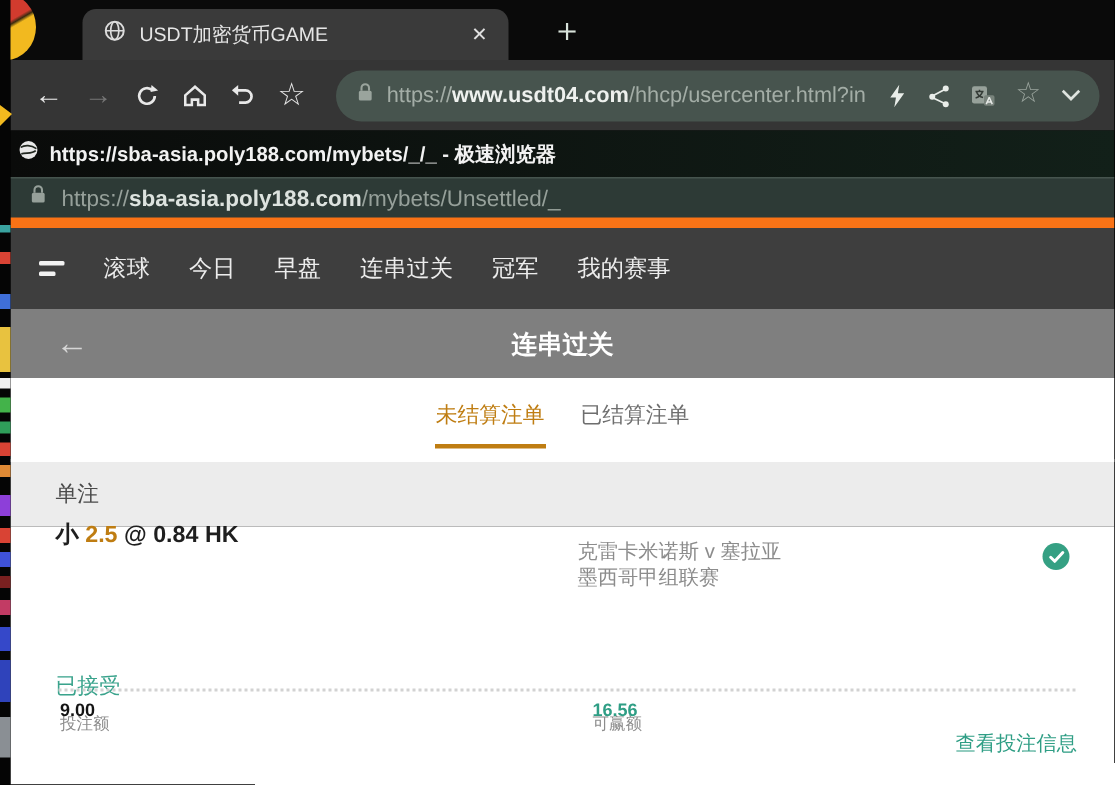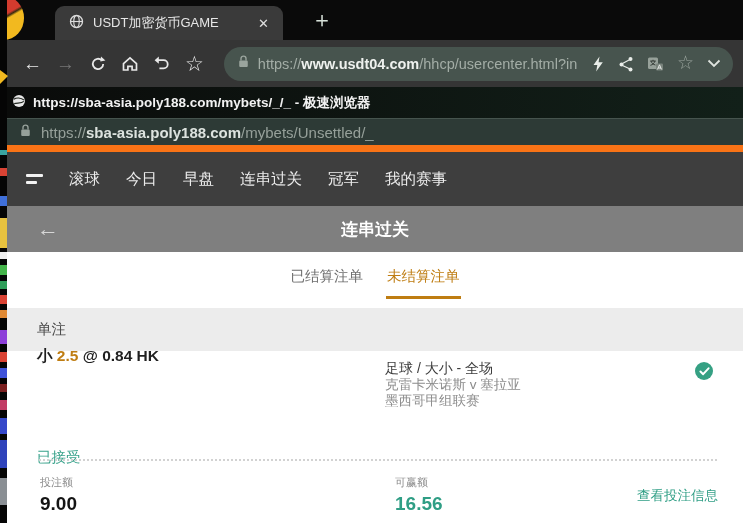--- a/index.html
+++ b/index.html
@@ -12,21 +12,21 @@
   .frag { position:absolute; left:0; width:7px; }
   .top-logo { position:absolute; left:-16px; top:-4px; width:40px; height:44px; border-radius:50%;
     background:linear-gradient(150deg,#d23b2e 46%,#3a2b10 50%,#f2b91f 54%); z-index:4; }
   .yellow-wedge { position:absolute; left:0; top:70px; width:0; height:0; z-index:6;
     border-left:8px solid #f2b91f; border-top:6px solid transparent; border-bottom:8px solid transparent; }
 
   .window { position:absolute; left:7px; top:0; width:736px; height:523px; display:flex; flex-direction:column; }
 
   
   .tabbar { height:40px; background:#0a0a0a; display:flex; align-items:flex-end; padding-left:48px; }
-  .tab { height:34px; width:228px; background:#3a3a3a; border-radius:9px 9px 0 0;
+  .tab { height:34px; width:284px; background:#3a3a3a; border-radius:9px 9px 0 0;
     display:flex; align-items:center; padding:0 10px 0 14px; }
   .tab-title { color:#e6e6e6; font-size:13px; flex:1; margin-left:9px; white-space:nowrap; overflow:hidden; }
   .tab-close { color:#e0e0e0; font-size:13px; cursor:default; padding:0 4px; }
   .newtab { color:#d8e2da; font-size:22px; font-weight:300; margin:0 0 5px 28px; }
 
   
   .toolbar { height:47px; background:#353535; display:flex; align-items:center; padding:0 10px 0 16px; }
   .nav-ic { color:#e8e8e8; font-size:19px; margin-right:14px; line-height:1; }
   .nav-ic.dim { color:#757575; }
   .nav-ic svg { display:block; }
@@ -74,21 +74,21 @@
   .bet-line { position:absolute; left:30px; top:340px; font-size:15.5px; font-weight:bold; color:#1f1f1f; }
   .bet-line .hl { color:#bf7d12; }
   .market-block { position:absolute; left:378px; top:354px; line-height:16.5px; }
   .market-l1 { color:#3c3c3c; font-size:14px; }
   .market-l2, .market-l3 { color:#8c8c8c; font-size:13.5px; }
   .check-badge { position:absolute; left:688px; top:356px; width:18px; height:18px; border-radius:50%;
     background:#35a083; display:flex; align-items:center; justify-content:center; }
   .status-txt { position:absolute; left:30px; top:442px; color:#3aa38c; font-size:14.5px; }
   .dotted-sep { position:absolute; left:32px; right:26px; top:453px; border-top:2px dotted #d2d2d2; }
   .amt-label { position:absolute; font-size:11px; color:#8c8c8c; top:469px; }
-  .amt-value { position:absolute; font-size:19px; font-weight:bold; top:487px; }
+  .amt-value { position:absolute; font-size:12px; font-weight:bold; top:460px; }
   .stake-label { left:33px; } .stake-value { left:33px; color:#141414; }
   .win-label { left:388px; } .win-value { left:388px; color:#2f9e85; }
   .detail-link { position:absolute; right:25px; top:481px; color:#2f9e85; font-size:13.5px; }
 
   
   .betcard .abs-wrap { position:absolute; left:0; top:-345px; width:736px; height:523px; pointer-events:none; }
   .betcard .abs-wrap > * { pointer-events:auto; }
 </style>
 </head>
 <body>
@@ -226,37 +226,36 @@
       <span class="item">冠军</span>
       <span class="item">我的赛事</span>
     </div>
 
     <div class="pagehdr">
       <span class="back-arrow">←</span>
       <span class="title">连串过关</span>
     </div>
 
     <div class="bettabs">
+      <span class="bettab active">未结算注单</span>
       <span class="bettab">已结算注单</span>
-      <span class="bettab active">未结算注单</span>
     </div>
 
     <div class="section-band">单注</div>
 
     <div class="betcard">
       <div class="abs-wrap">
         <div class="bet-line">
           <span>小</span>
           <span class="hl">2.5</span>
           <span>@</span>
           <span>0.84</span>
           <span>HK</span>
         </div>
         <div class="market-block">
-          <div class="market-l1">足球 / 大小 - 全场</div>
           <div class="market-l2">克雷卡米诺斯 v 塞拉亚</div>
           <div class="market-l3">墨西哥甲组联赛</div>
         </div>
         <div class="check-badge">
           <svg width="11" height="9" viewBox="0 0 12 10">
               <polyline points="1.5,5 4.5,8 10.5,1.5" fill="none" stroke="#fff" stroke-width="2.2" stroke-linecap="round" stroke-linejoin="round"></polyline>
             </svg>
         </div>
         <div class="status-txt">已接受</div>
         <div class="dotted-sep"></div>

